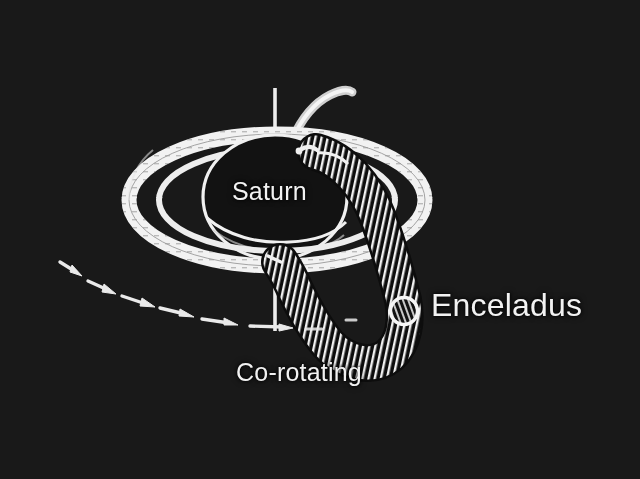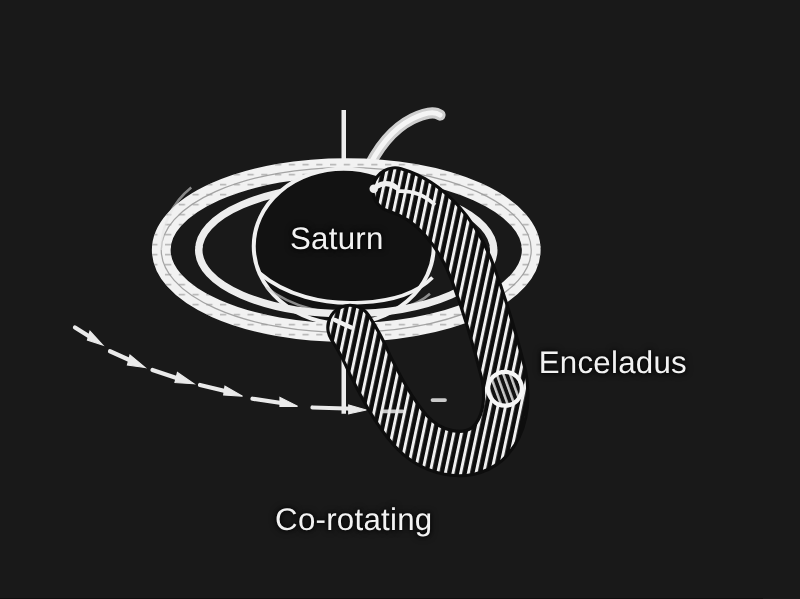--- a/index.html
+++ b/index.html
@@ -34,32 +34,31 @@
     user-select: none;
   }
   #label-saturn {
     left: 232px;
     top: 177px;
     font-size: 25px;
     line-height: 29px;
   }
   #label-enceladus {
     left: 431px;
-    top: 276px;
-    font-size: 25px;
+    top: 291px;
+    font-size: 32px;
     line-height: 29px;
   }
   #label-plasma {
-    left: 190px;
+    left: 206px;
     top: 357px;
     width: 186px;
     text-align: center;
     font-size: 25px;
     line-height: 30px;
-    margin-top: 44px;
   }
   #label-plasma .ln {
     display: block;
   }
 </style>
 </head>
 <body>
 
 <div id="stage" style="background: rgb(25, 25, 25);">
 

